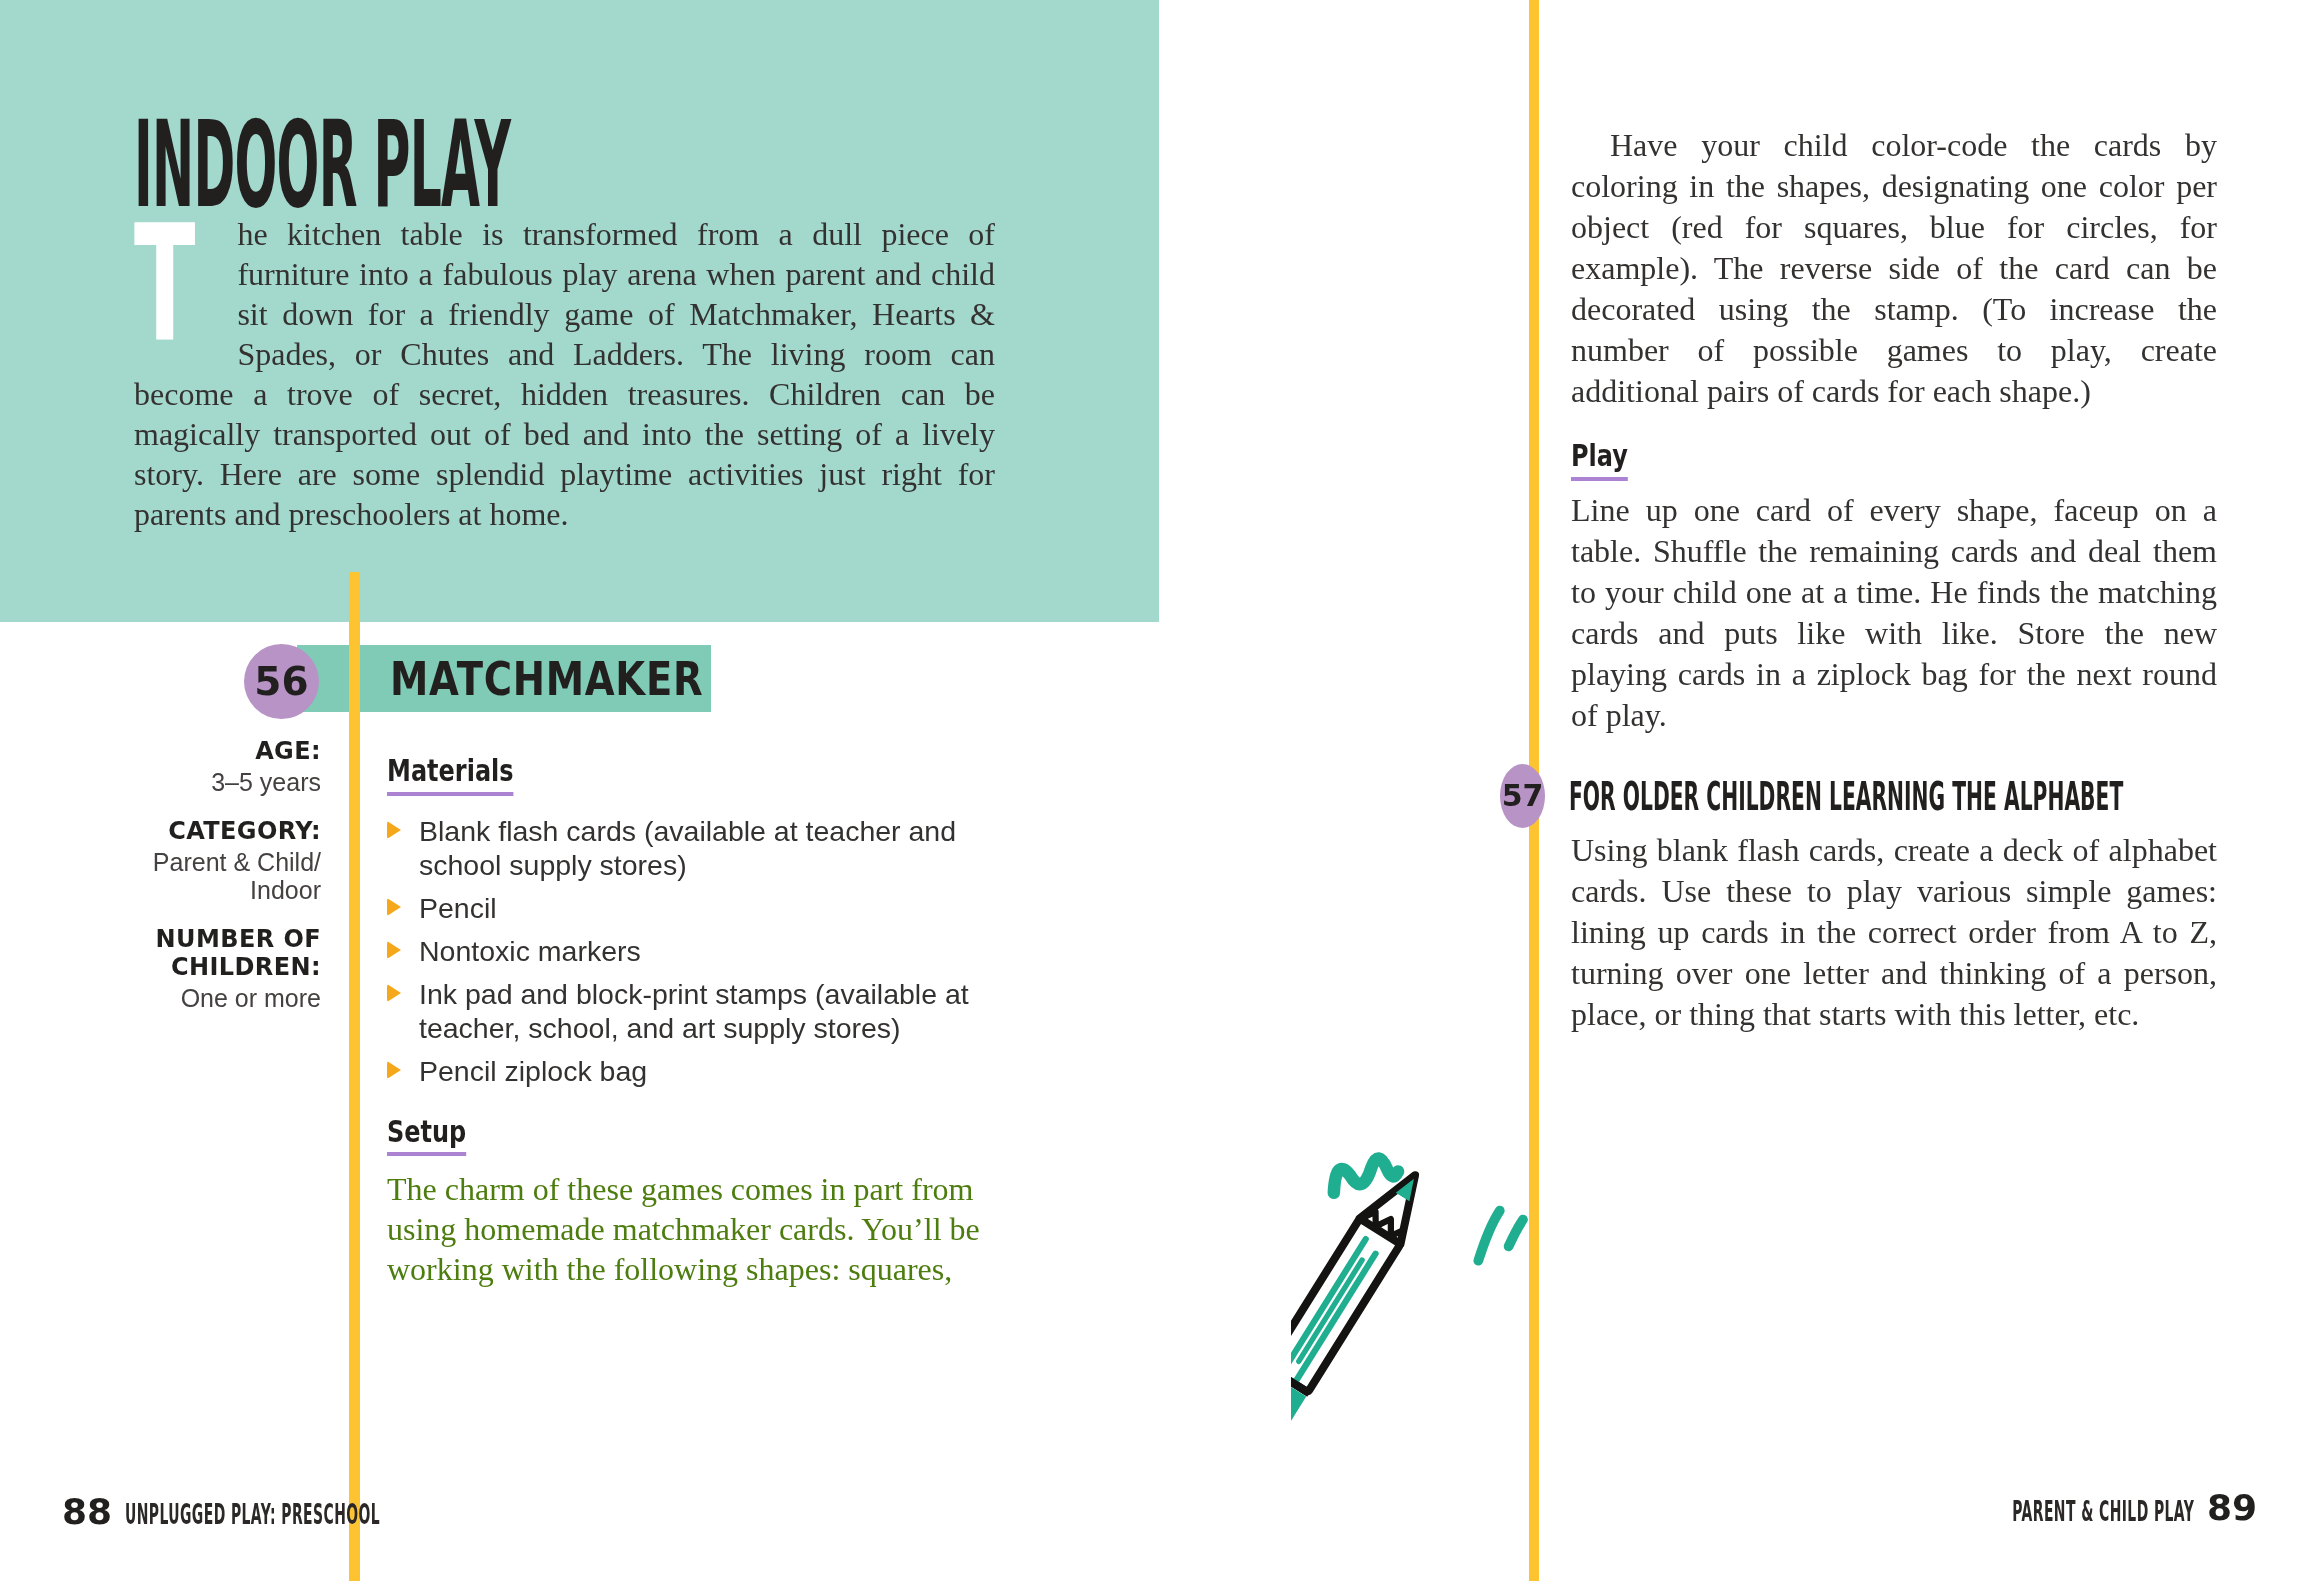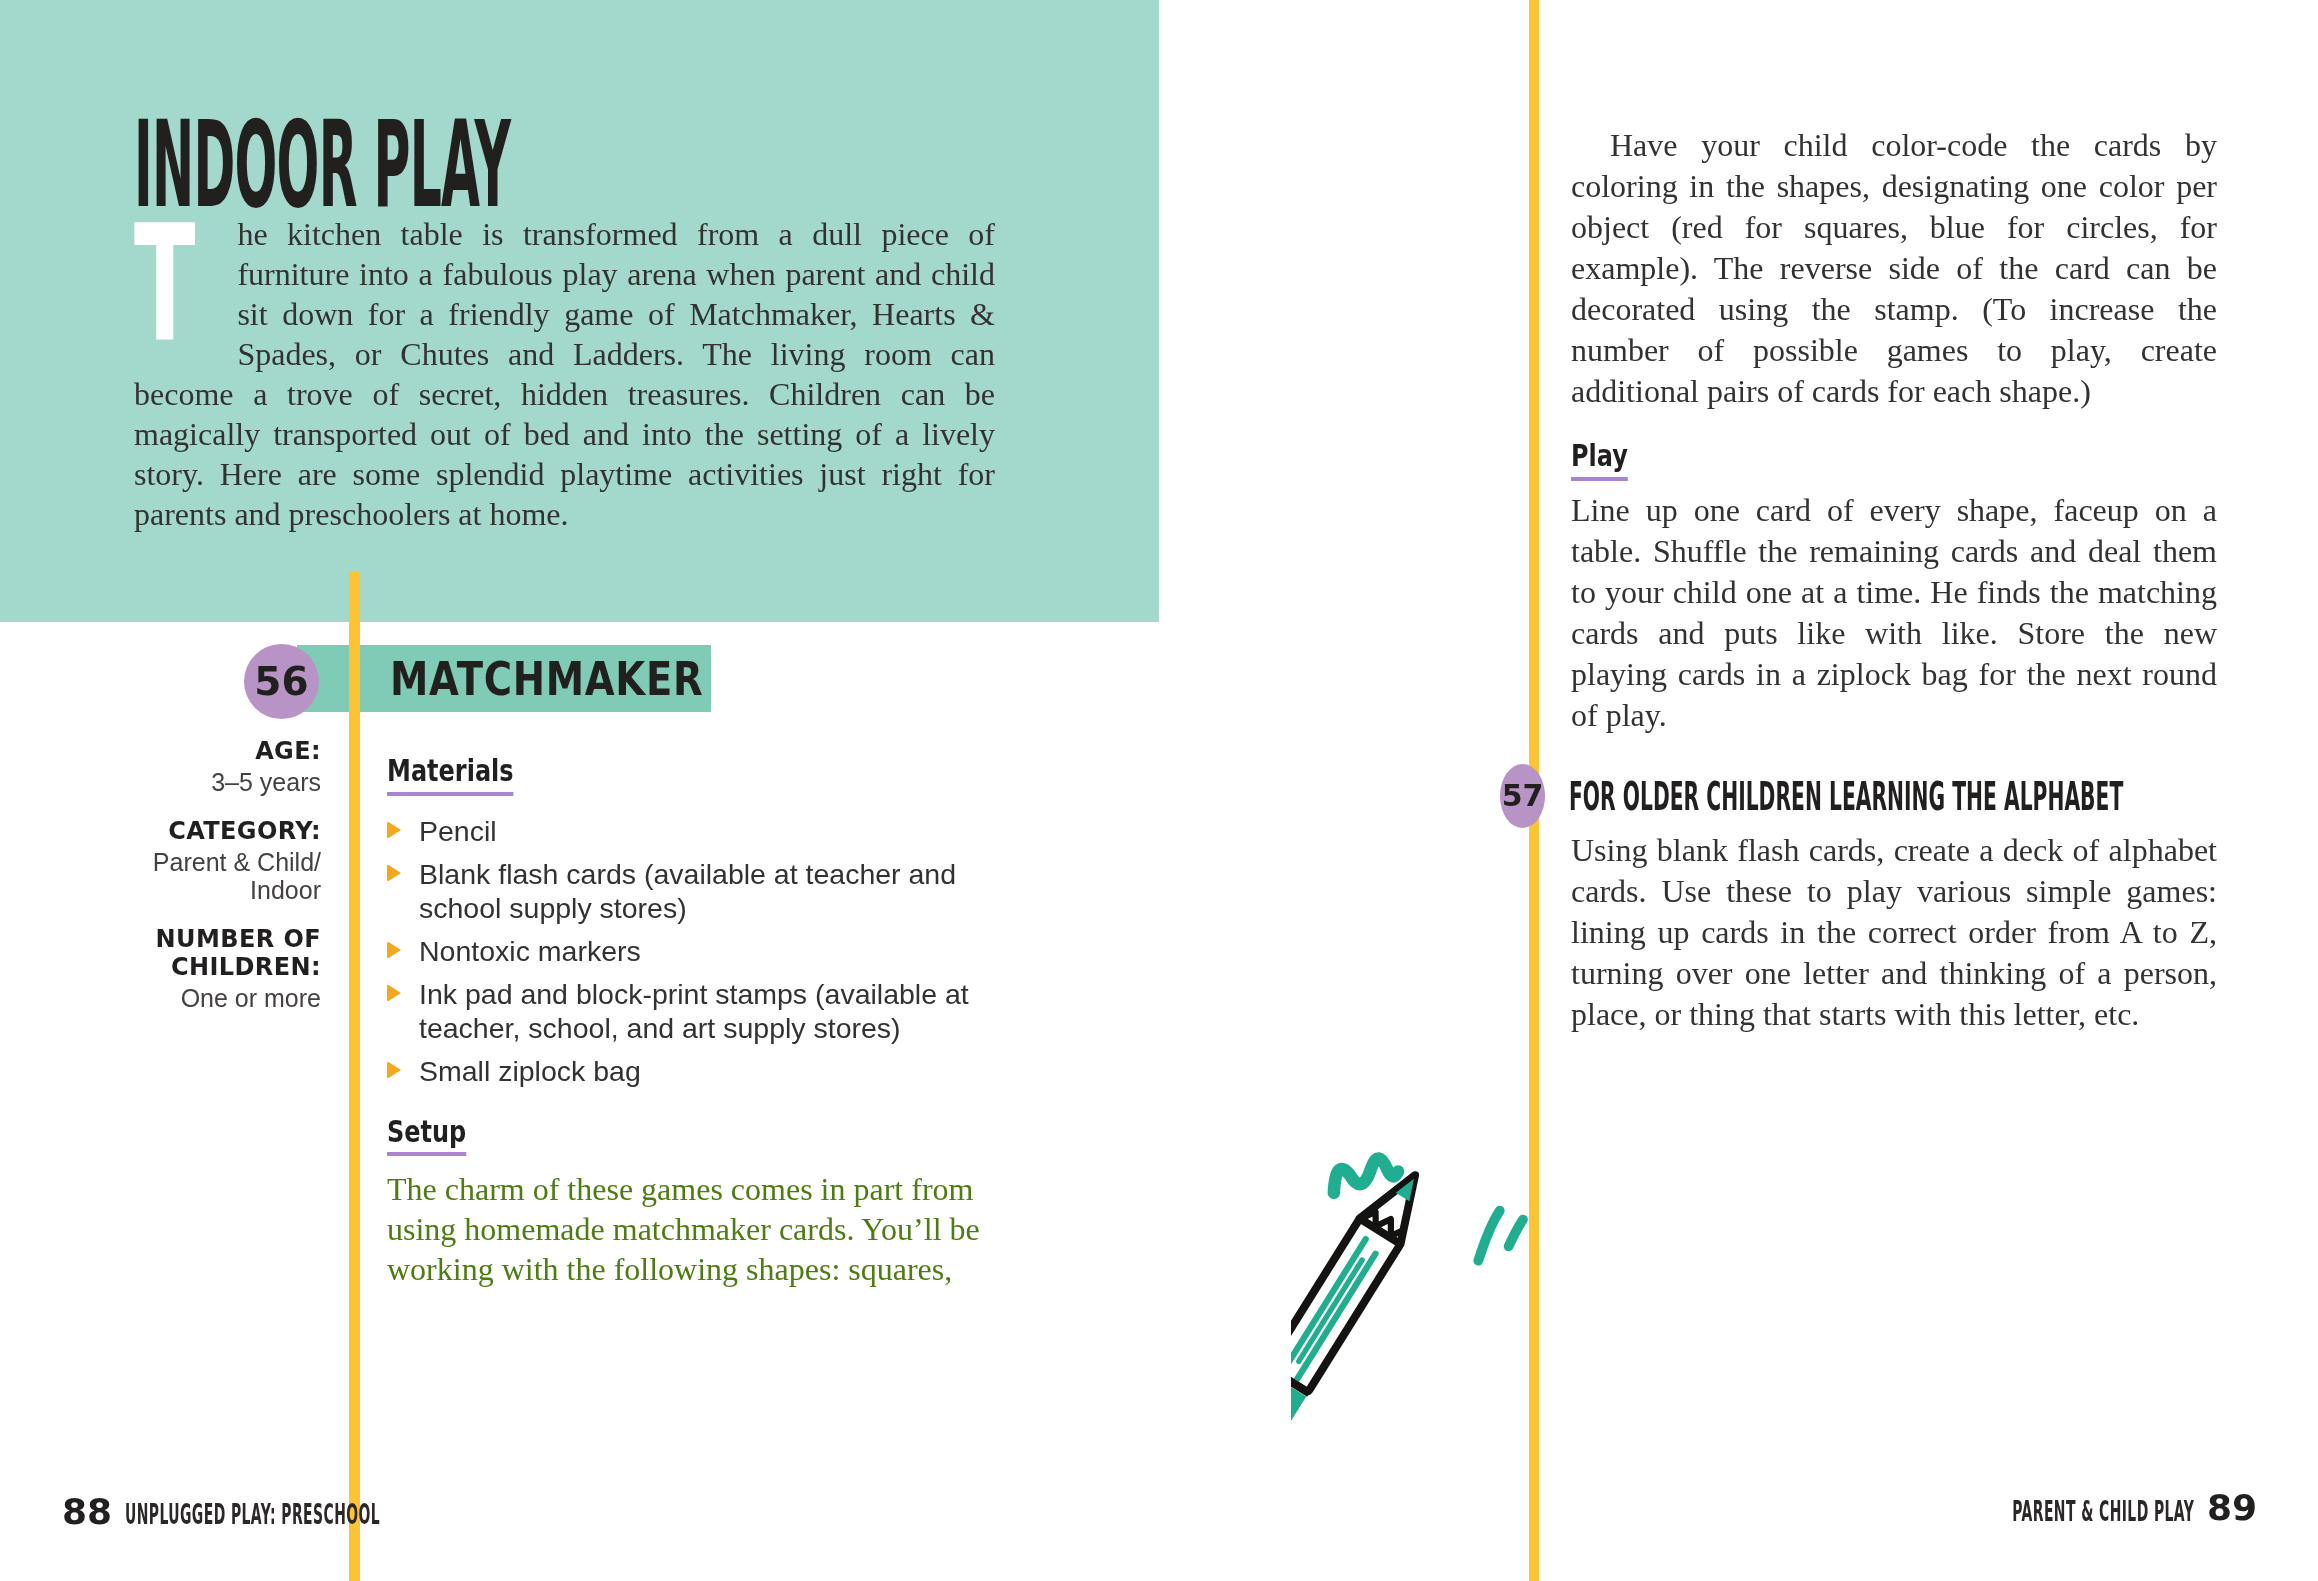--- a/index.html
+++ b/index.html
@@ -200,25 +200,25 @@
   <div class="meta-value">Parent &amp; Child/ Indoor</div>
   <div class="meta-label">NUMBER OF CHILDREN:</div>
   <div class="meta-value">One or more</div>
 </aside>
 
 <main class="main-col">
   <div class="materials-heading">
     <span class="sub-heading">Materials</span>
   </div>
   <ul class="materials-list">
+    <li><span class="tri"></span><span>Blank flash cards (available at teacher and school supply stores)</span></li>
     <li><span class="tri"></span><span>Pencil</span></li>
-    <li><span class="tri"></span><span>Blank flash cards (available at teacher and school supply stores)</span></li>
     <li><span class="tri"></span><span>Nontoxic markers</span></li>
     <li><span class="tri"></span><span>Ink pad and block-print stamps (available at teacher, school, and art supply stores)</span></li>
-    <li><span class="tri"></span><span>Small ziplock bag</span></li>
+    <li><span class="tri"></span><span>Pencil ziplock bag</span></li>
   </ul>
   <div class="setup-heading">
     <span class="sub-heading">Setup</span>
   </div>
   <p class="setup-text">The charm of these games comes in part from using homemade matchmaker cards. You’ll be working with the following shapes: squares,</p>
 </main>
 
 <footer class="footer footer-left">
   <span class="page-num">88</span>
   <span class="footer-label">UNPLUGGED PLAY: PRESCHOOL</span>

